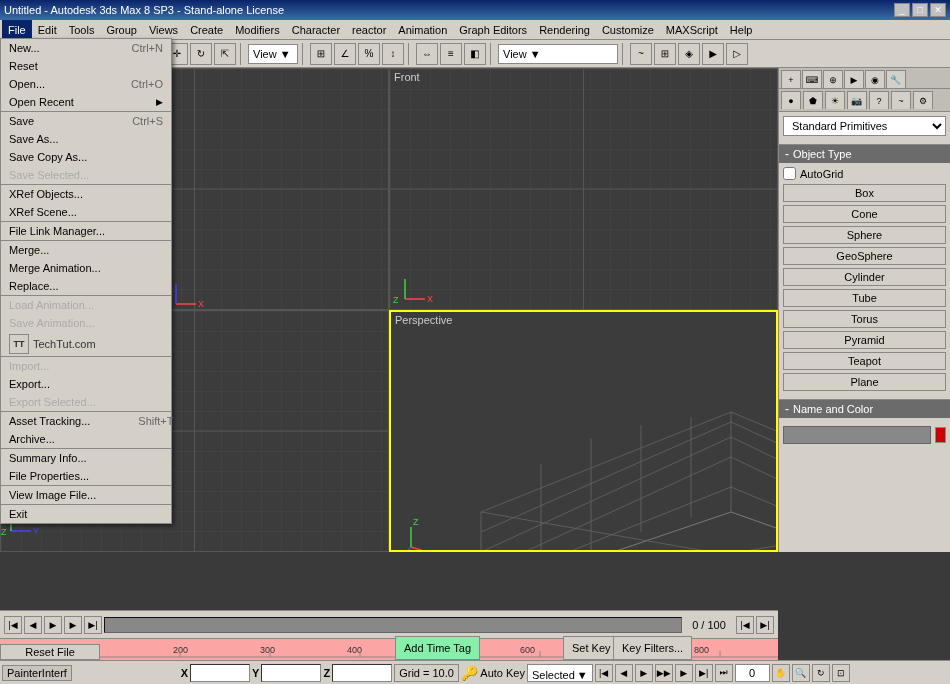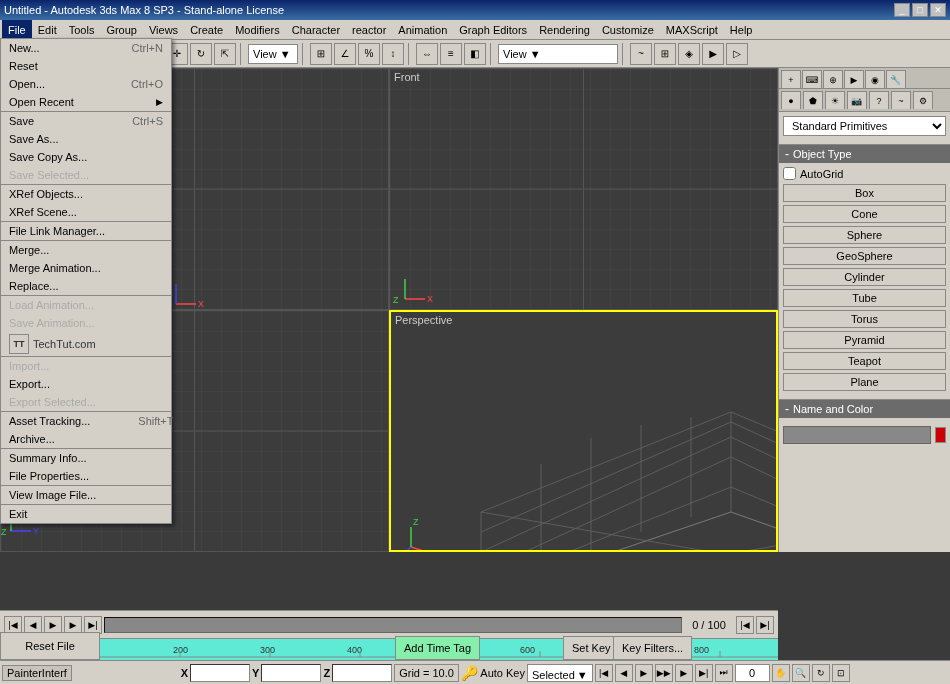--- a/index.html
+++ b/index.html
@@ -658,21 +658,21 @@
   <div class="status-icon-btn">◀</div>
   <div class="status-icon-btn">▶</div>
   <div class="status-icon-btn">▶</div>
   <div class="status-icon-btn">▶|</div>
   <div class="timeline-track" style="flex:1;height:16px;background:#888;border:1px inset #666;"></div>
   <div class="timeline-counter">0 / 100</div>
   <div class="status-icon-btn">|◀</div>
   <div class="status-icon-btn">▶|</div>
 </div>
 
-<div id="ruler" style="position:absolute;bottom:24px;left:0;right:172px;height:22px;background:#5eead4;border-top:1px solid #888;">
+<div id="ruler" style="position:absolute;bottom:24px;left:0;right:172px;height:22px;background:#fca5a5;border-top:1px solid #888;">
   <svg width="100%" height="100%">
     <g fill="#333" font-size="9">
 
       <line x1="0" y1="18" x2="778" y2="18" stroke="#888" stroke-width="1"></line>
       <text x="5" y="14">0</text>
       <line x1="18" y1="12" x2="18" y2="18" stroke="#888"></line>
       <text x="85" y="14">100</text>
       <line x1="90" y1="12" x2="90" y2="18" stroke="#888"></line>
       <text x="173" y="14">200</text>
       <line x1="180" y1="12" x2="180" y2="18" stroke="#888"></line>
@@ -734,17 +734,17 @@
   <div class="status-icon-btn">▶|</div>
   <div class="status-icon-btn">⏭</div>
 
   <input type="text" style="width: 35px; height: 18px; background: white; border: 1px solid rgb(136, 136, 136); font-size: 11px; text-align: center;" value="0">
 
   <div class="status-icon-btn">✋</div>
   <div class="status-icon-btn">🔍</div>
   <div class="status-icon-btn">↻</div>
   <div class="status-icon-btn">⊡</div>
 
-  <div style="position:absolute;bottom:24px;left:0;width:100px;height:28px;background:#d4d0c8;border:1px solid #888;display:flex;align-items:center;justify-content:center;font-size:11px;">Reset File</div>
+  <div style="position:absolute;bottom:24px;left:0;width:100px;height:16px;background:#d4d0c8;border:1px solid #888;display:flex;align-items:center;justify-content:center;font-size:11px;">Reset File</div>
   <div style="position:absolute;bottom:24px;left:395px;background:#86efac;border:1px solid #888;height:24px;padding:0 8px;display:flex;align-items:center;font-size:11px;">Add Time Tag</div>
   <div style="position:absolute;bottom:24px;left:563px;background:#d4d0c8;border:1px solid #888;height:24px;padding:0 8px;display:flex;align-items:center;font-size:11px;">Set Key</div>
   <div style="position:absolute;bottom:24px;left:613px;background:#d4d0c8;border:1px solid #888;height:24px;padding:0 8px;display:flex;align-items:center;font-size:11px;">Key Filters...</div>
 </div>
 
 </body></html>

